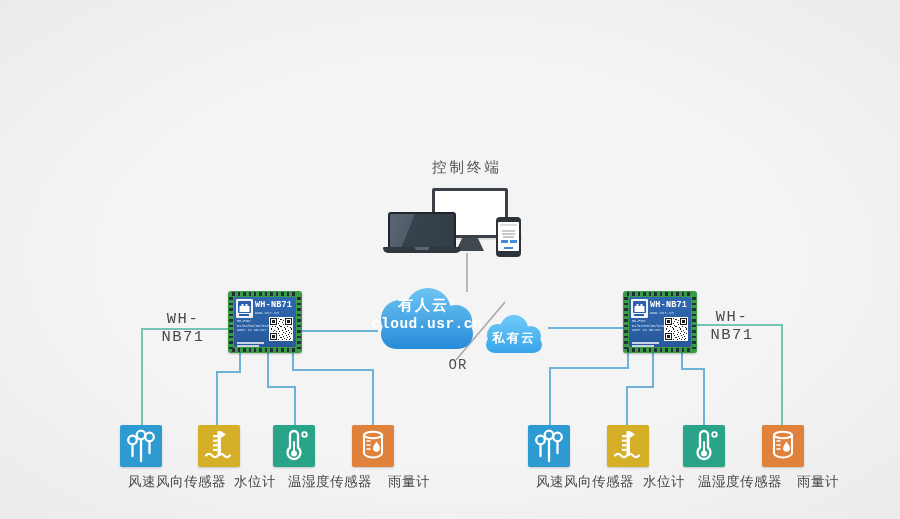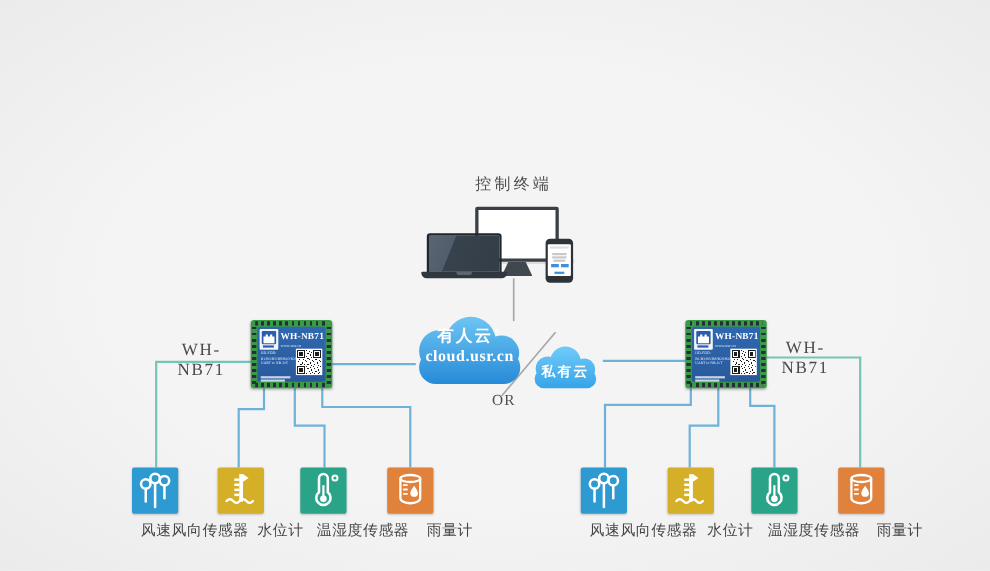--- a/index.html
+++ b/index.html
@@ -1,19 +1,19 @@
 <!DOCTYPE html>
 <html><head>
 <meta charset="utf-8">
 <style>
   html,body{margin:0;padding:0;}
   #stage{
     position:relative;width:900px;height:519px;overflow:hidden;
     background:radial-gradient(ellipse at center,#f4f4f5 55%,#ebebec 100%);
-    font-family:Liberation Serif, serif;
+    font-family:Liberation Mono, monospace;
   }
   .abs{position:absolute;}
   
   #lines{position:absolute;left:0;top:0;width:900px;height:519px;}
   
   .terminal-label{left:407px;top:158px;width:120px;text-align:center;font-size:14.5px;
     letter-spacing:3px;color:#4f4f4f;}
   .desk-bar{left:434px;top:235px;width:88px;height:5px;background:#dcdcdd;border-radius:2px;}
   .monitor{left:432px;top:188px;width:70px;height:44px;background:#fff;border:3px solid #3b4047;border-radius:2px;}
   .mon-stand{left:456px;top:238px;width:28px;height:13px;background:#41474f;

